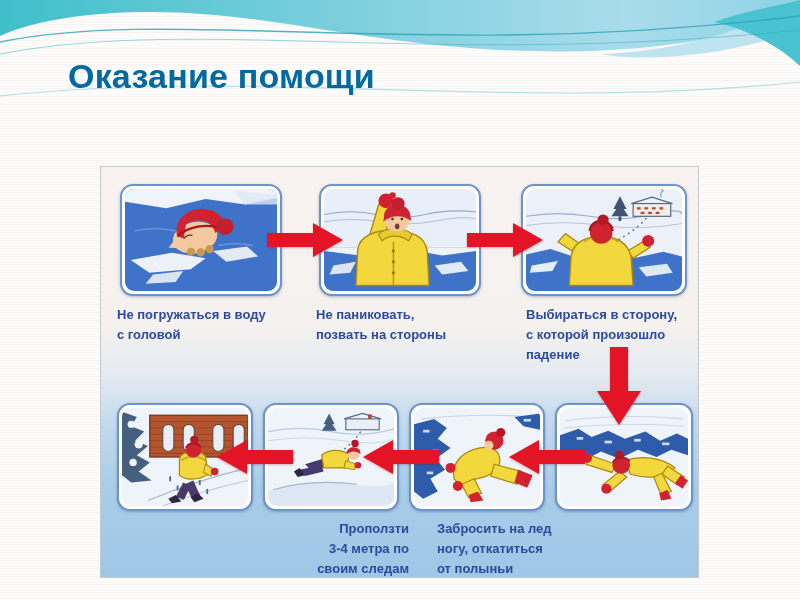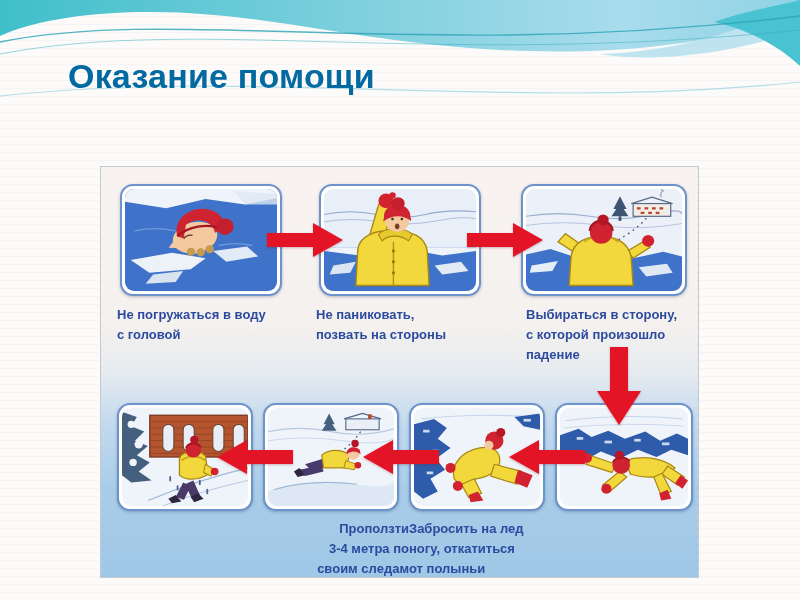--- a/index.html
+++ b/index.html
@@ -320,19 +320,19 @@
     </svg>
   </div>
 
   <div class="caption c1" style="color: rgb(44, 74, 158);">Не погружаться в воду
 с головой</div>
   <div class="caption c2" style="color: rgb(44, 74, 158);">Не паниковать,
 позвать на стороны</div>
   <div class="caption c3" style="color: rgb(44, 74, 158); margin-left: 8px;">Выбираться в сторону,
 с которой произошло
 падение</div>
-  <div class="caption c5" style="color: rgb(44, 74, 158);">Забросить на лед
+  <div class="caption c5" style="color: rgb(44, 74, 158); margin-left: 28px;">Забросить на лед
 ногу, откатиться
 от полыньи</div>
   <div class="caption c6" style="color: rgb(44, 74, 158);">Проползти
 3-4 метра по
 своим следам</div>
 </div>
 
 </body></html>

